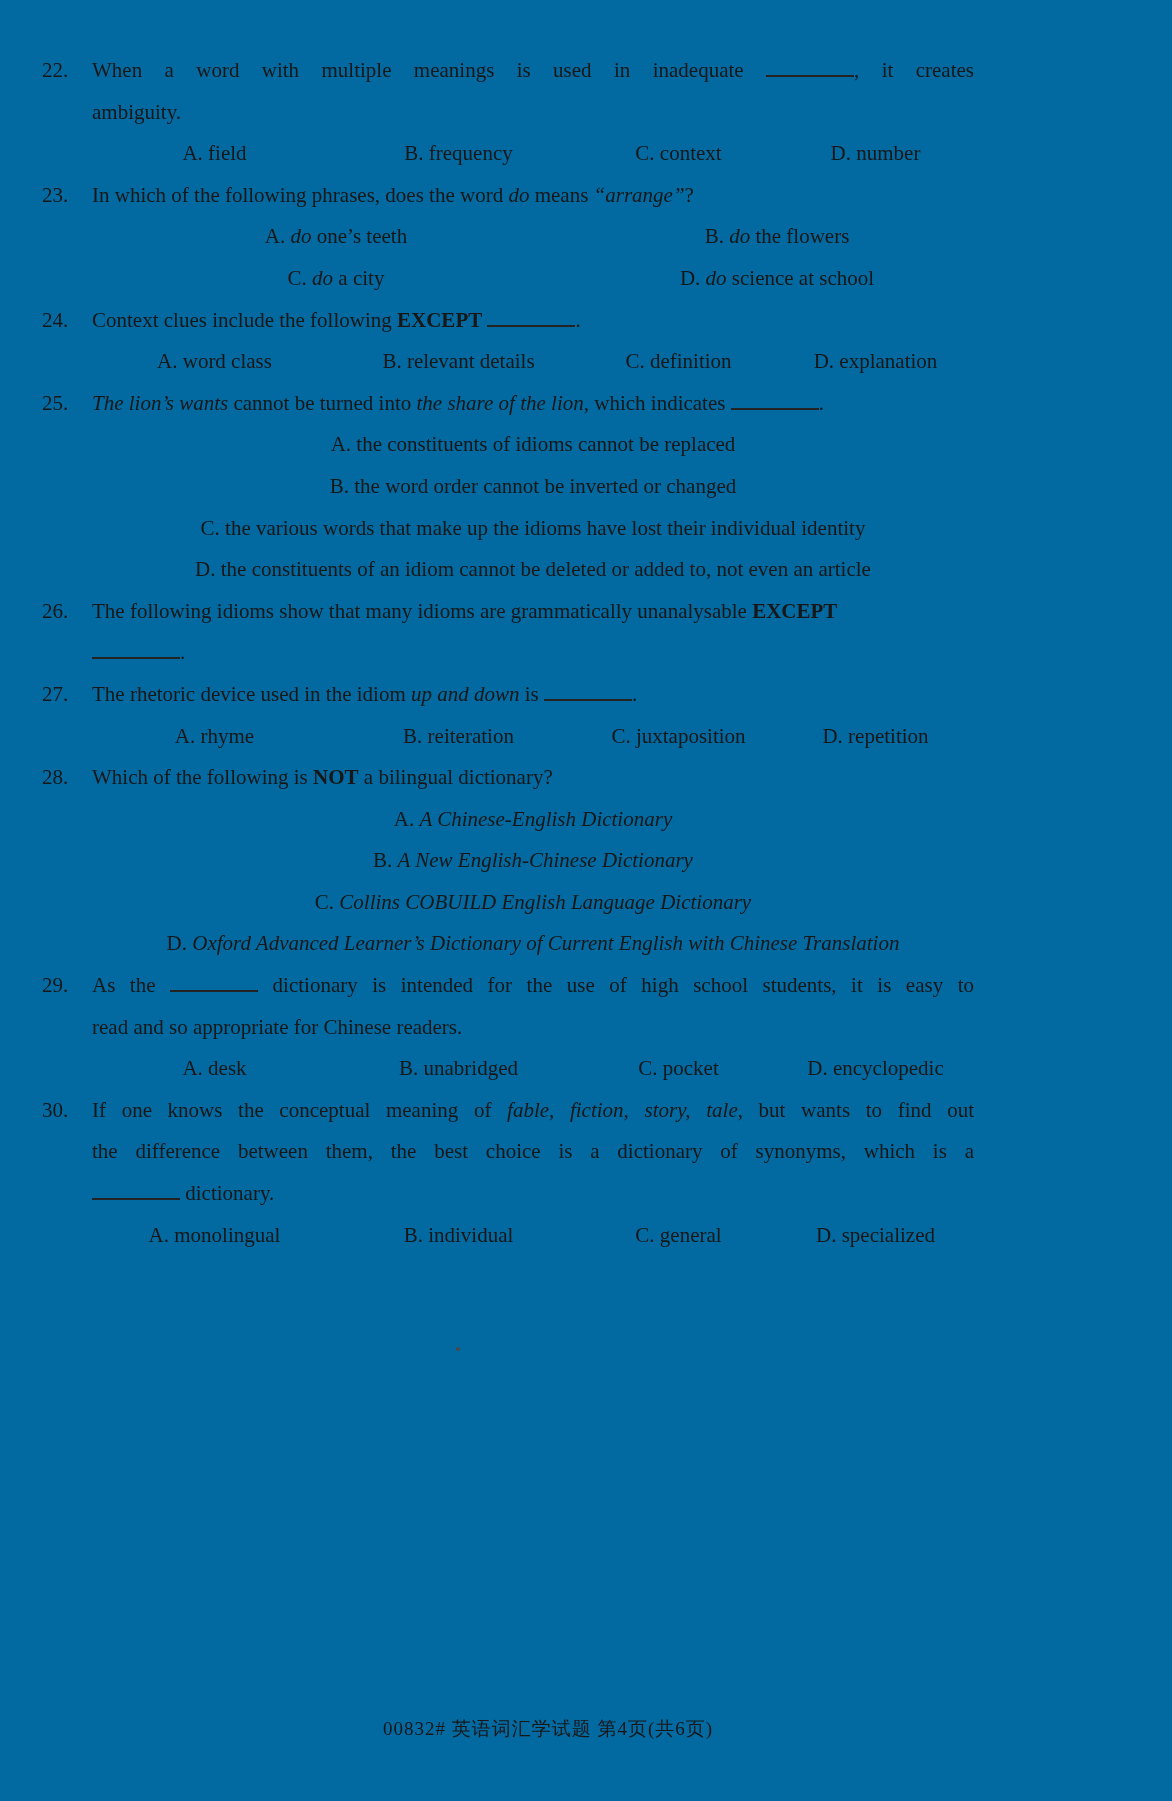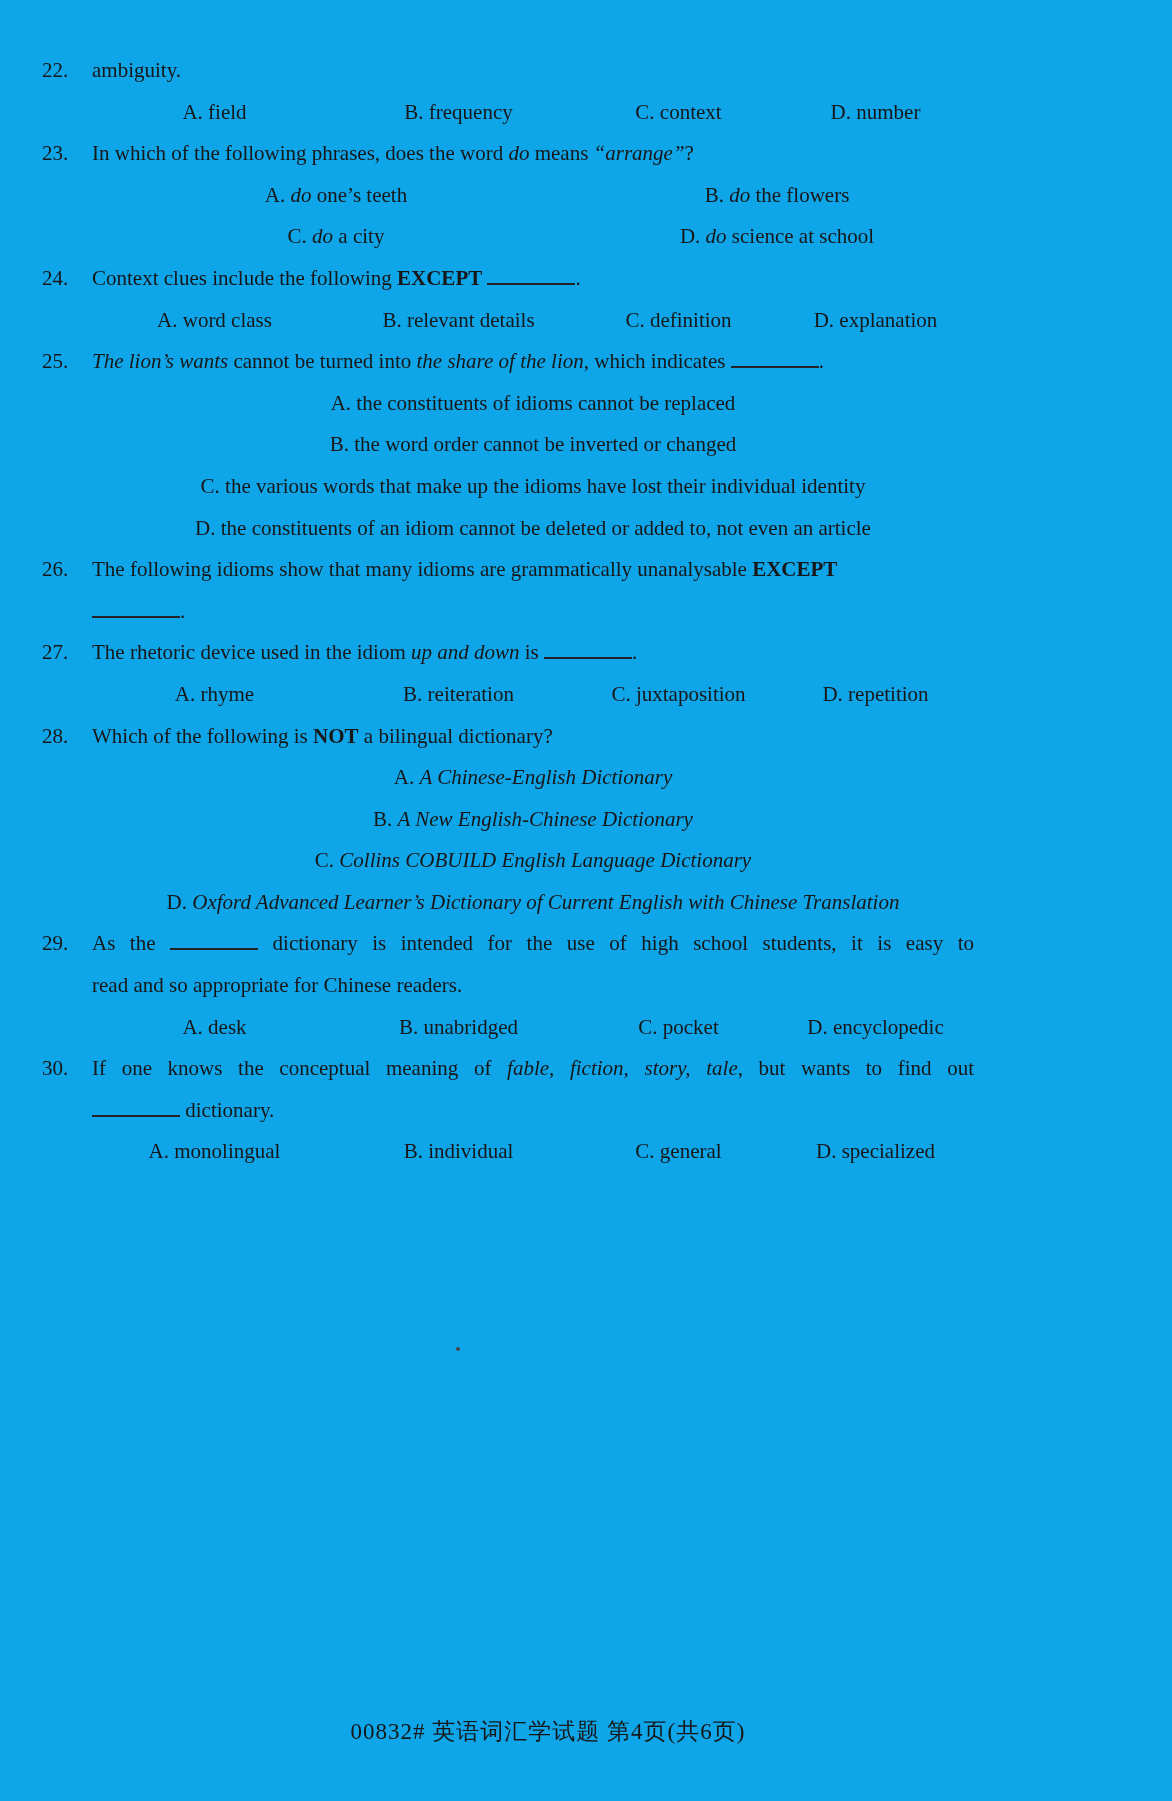--- a/index.html
+++ b/index.html
@@ -1,20 +1,20 @@
 <!DOCTYPE html>
 <html><head>
 <meta charset="utf-8">
 <style>
   html,body{margin:0;padding:0;background:#e8e8e8;}
   .page{
     position:relative;
     width:1172px;height:1801px;
     margin:0 auto;
-    background:#0ea5e9;
+    background:#0369a1;
     color:#171717;
     font-family:"Liberation Serif","DejaVu Serif",serif;
     font-size:21px;
     overflow:hidden;
   }
   .content{
     position:absolute;
     top:50px;left:42px;
     width:932px;
   }
@@ -32,39 +32,40 @@
     width:88px;height:0.82em;
     border-bottom:2px solid #232323;
     vertical-align:baseline;
   }
   i{font-style:italic;}
   b{font-weight:bold;}
   .footer{
     position:absolute;
     top:1716px;left:0;width:1096px;
     text-align:center;
-    font-size:23px;
+    font-size:19px;
     letter-spacing:1px;
   }
   .artifact-dot{
     position:absolute;
     left:456px;top:1347px;
     width:4px;height:4px;
     background:#4a4a4a;
     border-radius:50%;
   }
 </style>
 </head>
 <body>
 
 <div class="page">
   <main class="content" id="questions-root">
       <div class="question">
         <span class="qnum">22.</span>
         <div class="qbody">
+          <div class="stem-line just"><span>When a word with multiple meanings is used in inadequate </span><span class="blank"></span><span>, it creates</span></div>
           <div class="stem-line"><span>ambiguity.</span></div>
           <div class="options grid4">
             <div class="option"><span>A. field</span></div>
             <div class="option"><span>B. frequency</span></div>
             <div class="option"><span>C. context</span></div>
             <div class="option"><span>D. number</span></div>
           </div>
         </div>
       </div>
       <div class="question">
@@ -144,20 +145,21 @@
             <div class="option"><span>B. unabridged</span></div>
             <div class="option"><span>C. pocket</span></div>
             <div class="option"><span>D. encyclopedic</span></div>
           </div>
         </div>
       </div>
       <div class="question">
         <span class="qnum">30.</span>
         <div class="qbody">
           <div class="stem-line just"><span>If one knows the conceptual meaning of </span><i>fable, fiction, story, tale</i><span>, but wants to find out</span></div>
+          <div class="stem-line just"><span>the difference between them, the best choice is a dictionary of synonyms, which is a</span></div>
           <div class="stem-line"><span class="blank"></span><span> dictionary.</span></div>
           <div class="options grid4">
             <div class="option"><span>A. monolingual</span></div>
             <div class="option"><span>B. individual</span></div>
             <div class="option"><span>C. general</span></div>
             <div class="option"><span>D. specialized</span></div>
           </div>
         </div>
       </div>
     </main>

